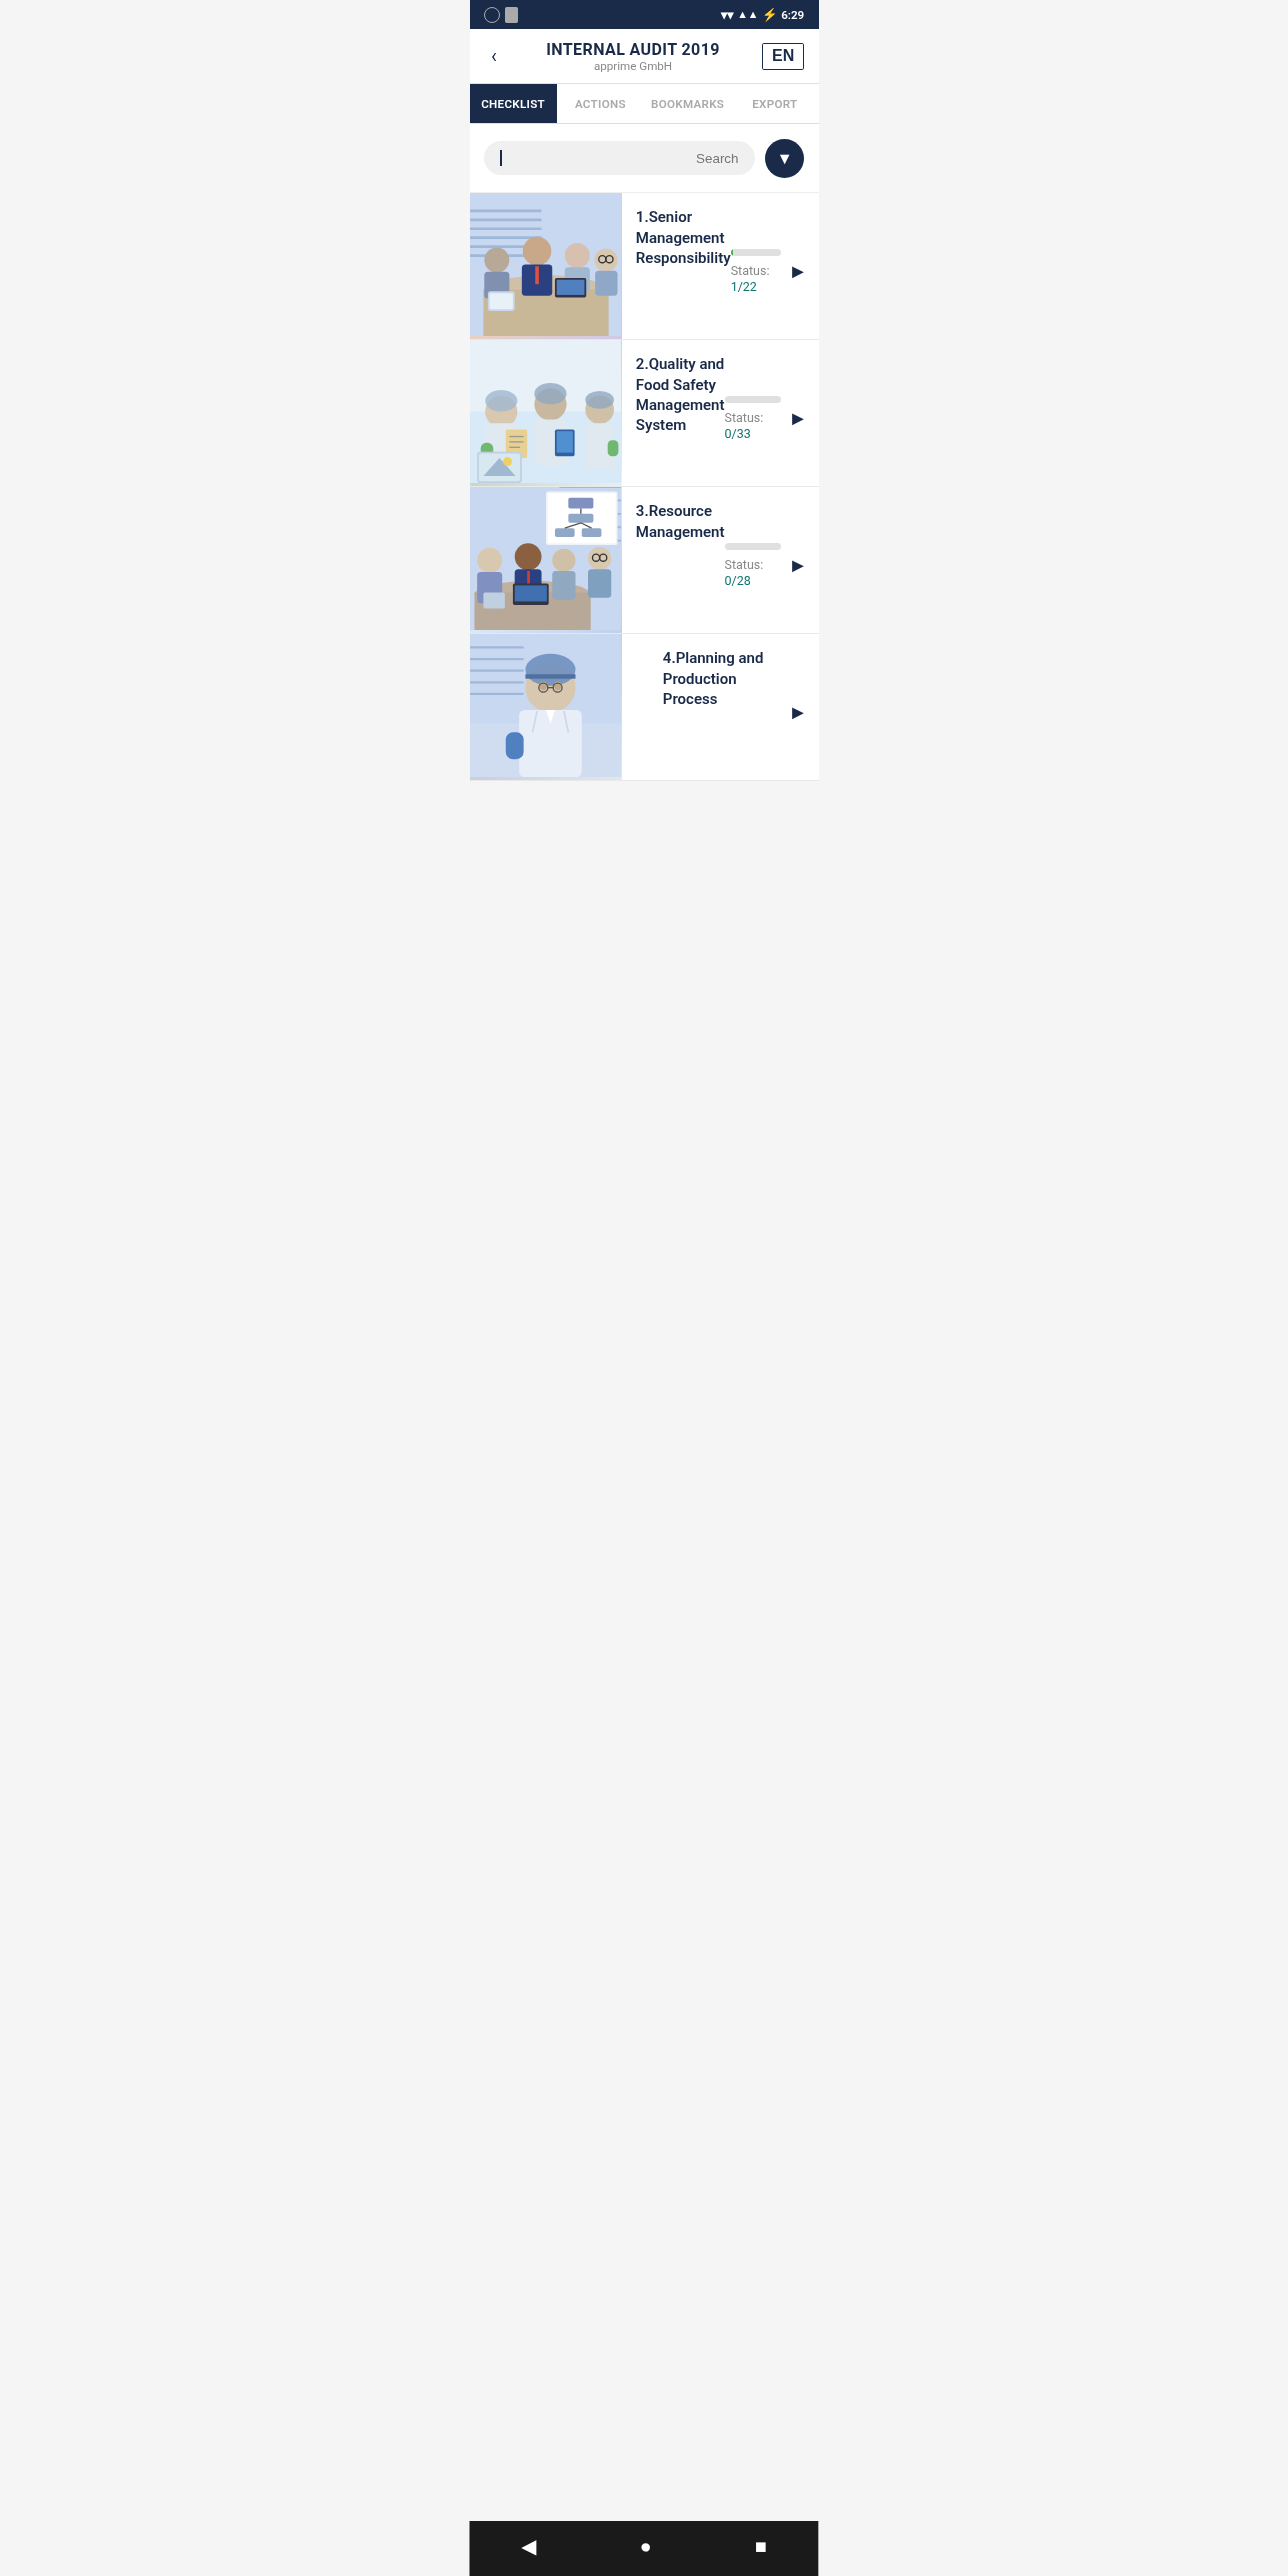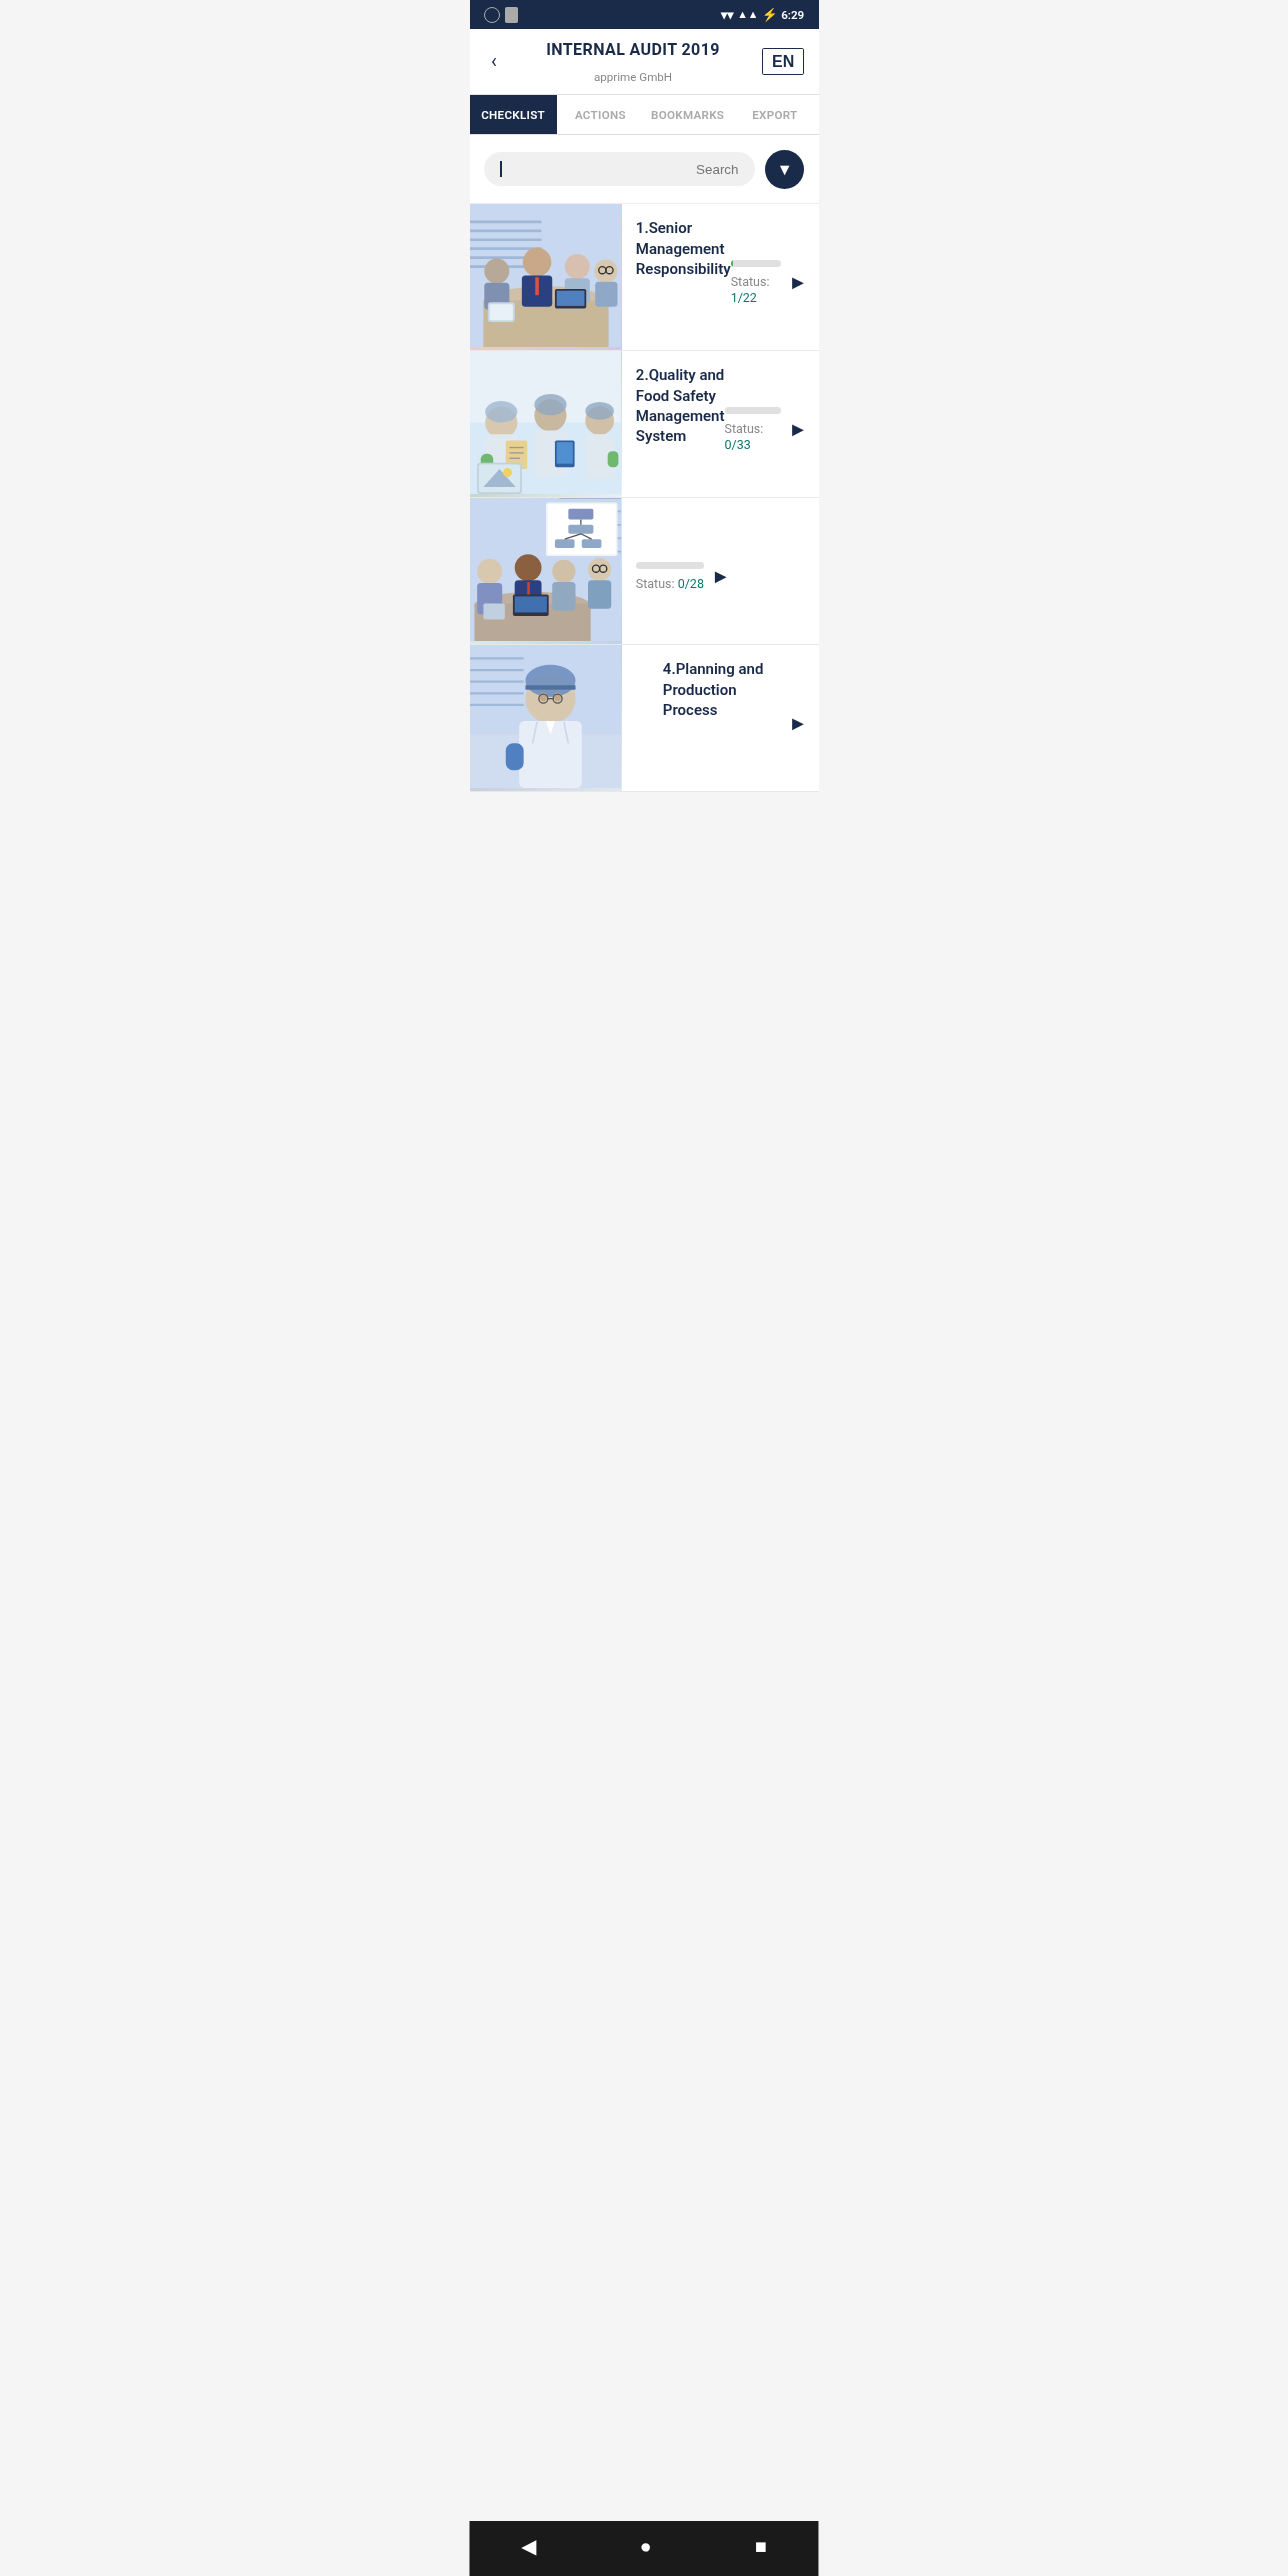--- a/index.html
+++ b/index.html
@@ -83,21 +83,21 @@
     .header-title {
       font-size: 16px;
       font-weight: 700;
       color: #1a2b4a;
       letter-spacing: 0.4px;
     }
 
     .header-subtitle {
       font-size: 11.6px;
       color: #888;
-      margin-top: 11px;
+      margin-top: 0;
     }
 
     .lang-button {
       border: 1.8px solid #1a2b4a;
       color: #1a2b4a;
       padding: 3.6px 9px;
       font-size: 16px;
       font-weight: 600;
       border-radius: 1.8px;
       cursor: pointer;
@@ -514,20 +514,23 @@
         <circle cx="145" cy="80" r="13" fill="#d8c8b0"></circle>
         <circle cx="141" cy="79" r="4" fill="none" stroke="#333" stroke-width="1.5"></circle>
         <circle cx="149" cy="79" r="4" fill="none" stroke="#333" stroke-width="1.5"></circle>
         <line x1="145" y1="79" x2="145" y2="79" stroke="#333" stroke-width="1.5"></line>
         <rect x="132" y="92" width="26" height="32" rx="4" fill="#80a0c0"></rect>
 
         <rect x="15" y="118" width="24" height="18" rx="2" fill="#c0d0e0"></rect>
       </svg>
     </div>
     <div class="item-content">
+      <div class="item-title">
+        <span>3</span>.<span>Resource Management</span>
+      </div>
       <div class="item-footer">
         <div class="item-status-area">
           <div class="progress-bar-container">
             <div class="progress-bar-fill" style="width: 0%"></div>
           </div>
           <span class="status-text">
             <span class="status-label">Status:</span>
             <span class="status-value">0/28</span>
           </span>
         </div>

